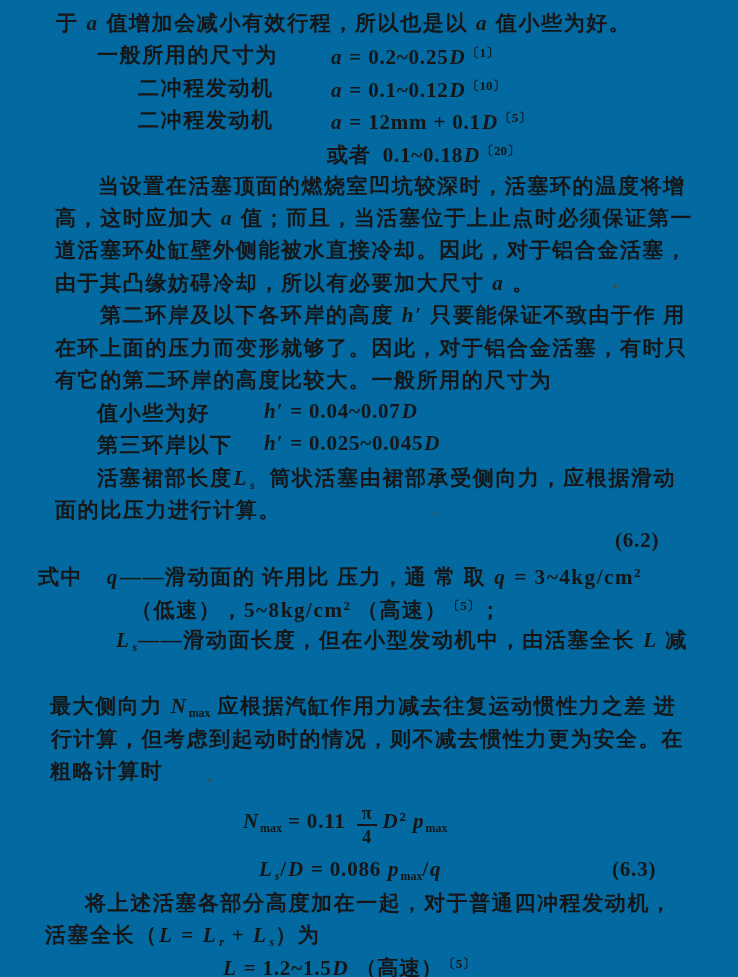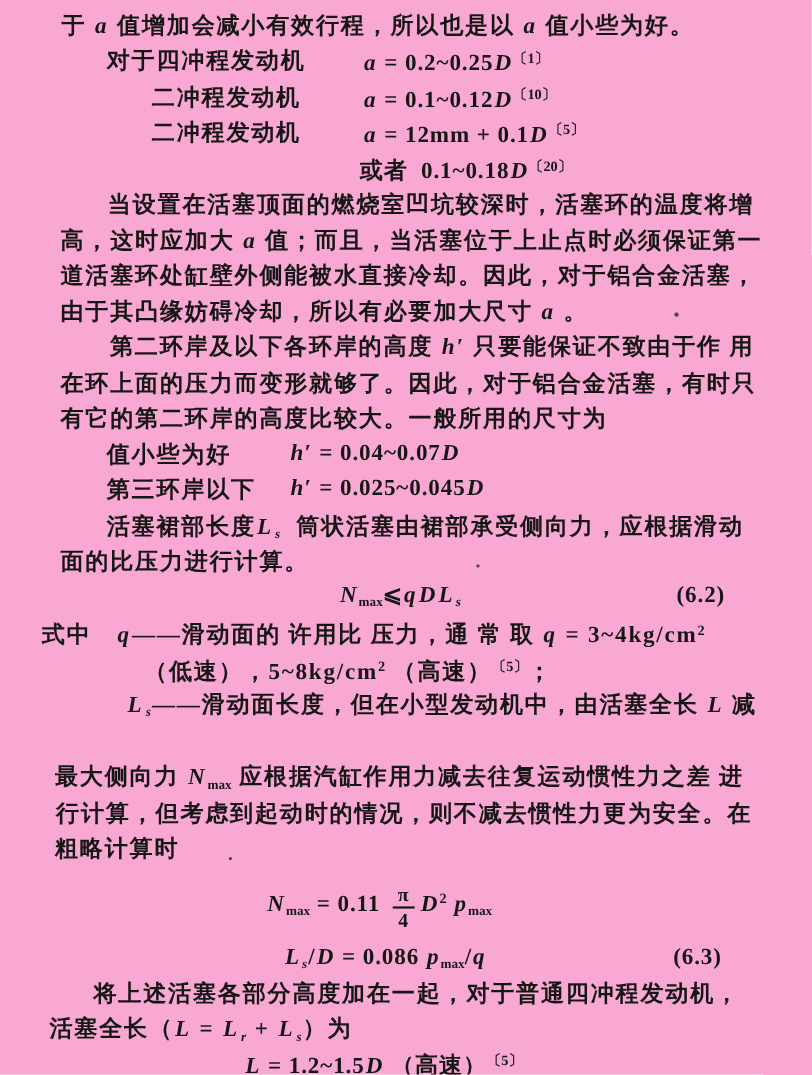--- a/index.html
+++ b/index.html
@@ -1,18 +1,18 @@
 <!DOCTYPE html>
 <html><head>
 <meta charset="utf-8">
 <style>
   html,body{margin:0;padding:0;background:#ffffff;}
   #page{
     position:relative;width:738px;height:977px;overflow:hidden;
-    background:#f9a8d4;
+    background:#0369a1;
     color:#161616;
     font-family:"Liberation Serif","DejaVu Serif",serif;
     font-weight:700;
   }
   .ln{position:absolute;font-size:21px;letter-spacing:1.6px;white-space:pre;line-height:26px;}
   .fm{letter-spacing:0.8px;}
   .ln i{font-style:italic;padding:0 1px;}
   .ln sup{font-size:13px;letter-spacing:0;vertical-align:7px;}
   .ln sub{font-size:12px;letter-spacing:0;vertical-align:-4px;}
   .frac{display:inline-block;text-align:center;vertical-align:-15px;margin:0 5px;letter-spacing:0;line-height:1;}
@@ -20,21 +20,21 @@
   .frac .fb{display:block;padding-top:2px;font-size:18px;}
   .speck{position:absolute;background:#4a4a46;border-radius:50%;}
 </style>
 </head>
 <body>
 
 <div id="page">
 
   <div class="ln" style="left:56px;top:10px">于 <i>a</i> 值增加会减小有效行程，所以也是以 <i>a</i> 值小些为好。</div>
 
-  <div class="ln" style="left:97px;top:42px">对于四冲程发动机</div>
+  <div class="ln" style="left:97px;top:42px">一般所用的尺寸为</div>
   <div class="ln fm" style="left:330px;top:40px"><i>a</i> = 0.2~0.25<i>D</i><sup>〔1〕</sup></div>
 
   <div class="ln" style="left:138px;top:75px">二冲程发动机</div>
   <div class="ln fm" style="left:330px;top:73px"><i>a</i> = 0.1~0.12<i>D</i><sup>〔10〕</sup></div>
 
   <div class="ln" style="left:138px;top:107px">二冲程发动机</div>
   <div class="ln fm" style="left:330px;top:105px"><i>a</i> = 12mm + 0.1<i>D</i><sup>〔5〕</sup></div>
 
   <div class="ln fm" style="left:327px;top:138px">或者  0.1~0.18<i>D</i><sup>〔20〕</sup></div>
 
@@ -48,21 +48,20 @@
   <div class="ln" style="left:55px;top:367px">有它的第二环岸的高度比较大。一般所用的尺寸为</div>
 
   <div class="ln" style="left:97px;top:400px">值小些为好</div>
   <div class="ln fm" style="left:263px;top:398px"><i>h′</i> = 0.04~0.07<i>D</i></div>
   <div class="ln" style="left:97px;top:432px">第三环岸以下</div>
   <div class="ln fm" style="left:263px;top:430px"><i>h′</i> = 0.025~0.045<i>D</i></div>
 
   <div class="ln" style="left:97px;top:465px">活塞裙部长度<i>L</i><sub><i>s</i></sub>  筒状活塞由裙部承受侧向力，应根据滑动</div>
   <div class="ln" style="left:55px;top:497px">面的比压力进行计算。</div>
 
-  <div class="ln fm" style="left:308px;top:527px"><i>N</i><sub>max</sub>⩽<i>q</i><i>D</i><i>L</i><sub><i>s</i></sub></div>
   <div class="ln fm" style="left:615px;top:527px">(6.2)</div>
 
   <div class="ln" style="left:38px;top:560px">式中　<i>q</i>——滑动面的 许用比 压力，通 常 取 <i>q</i> = 3~4kg/cm<sup>2</sup></div>
   <div class="ln" style="left:131px;top:593px">（低速），5~8kg/cm<sup>2</sup> （高速）<sup>〔5〕</sup>；</div>
   <div class="ln" style="left:115px;top:627px"><i>L</i><sub><i>s</i></sub>——滑动面长度，但在小型发动机中，由活塞全长 <i>L</i> 减</div>
 
   <div class="ln" style="left:50px;top:693px">最大侧向力 <i>N</i><sub>max</sub> 应根据汽缸作用力减去往复运动惯性力之差 进</div>
   <div class="ln" style="left:51px;top:726px">行计算，但考虑到起动时的情况，则不减去惯性力更为安全。在</div>
   <div class="ln" style="left:50px;top:758px">粗略计算时</div>
 

